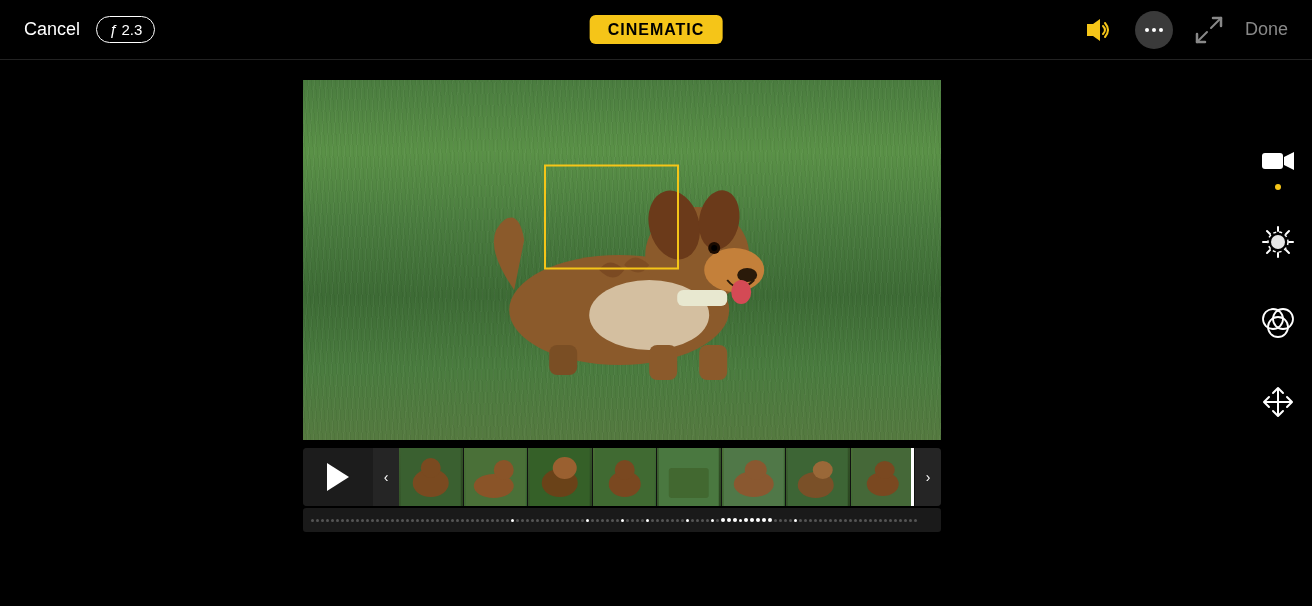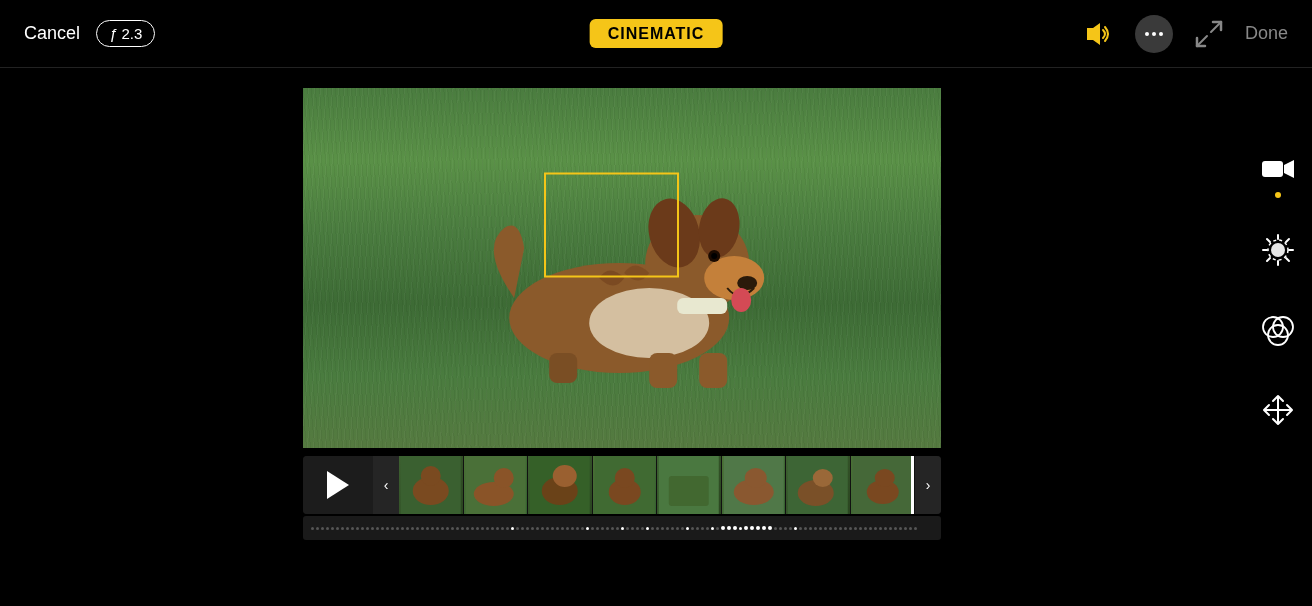--- a/index.html
+++ b/index.html
@@ -13,21 +13,21 @@
       overflow: hidden;
       position: relative;
     }
 
     
     .toolbar {
       display: flex;
       align-items: center;
       justify-content: space-between;
       padding: 0 24px;
-      height: 68px;
+      height: 60px;
       border-bottom: 1px solid #222;
       position: relative;
     }
 
     .toolbar-left {
       display: flex;
       align-items: center;
       gap: 16px;
     }
 

